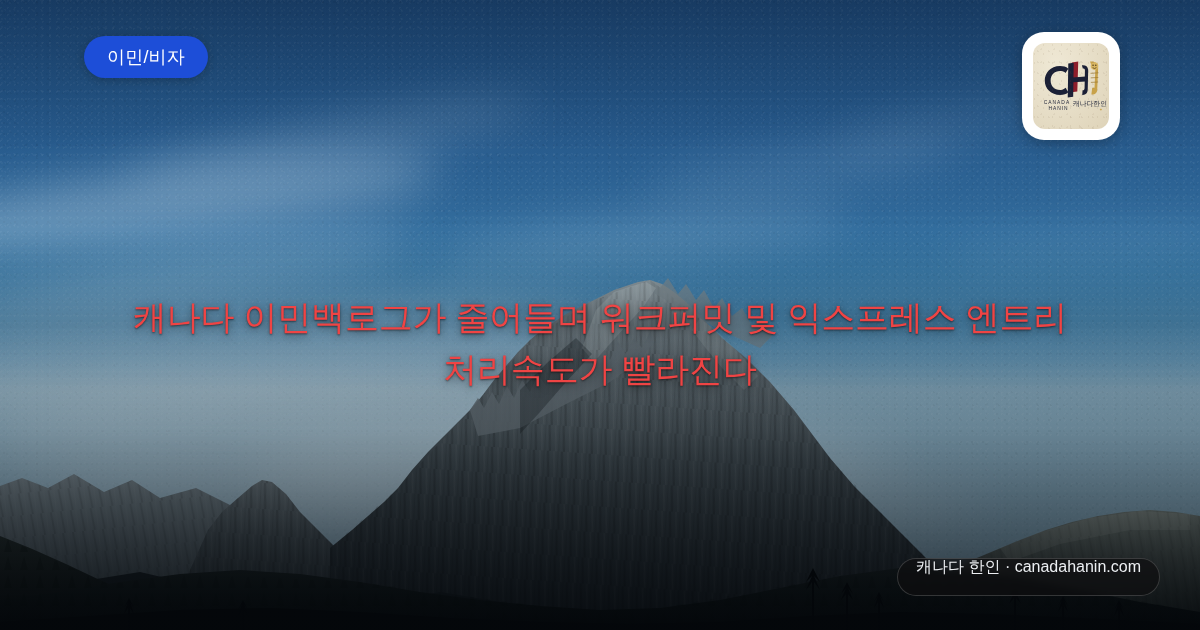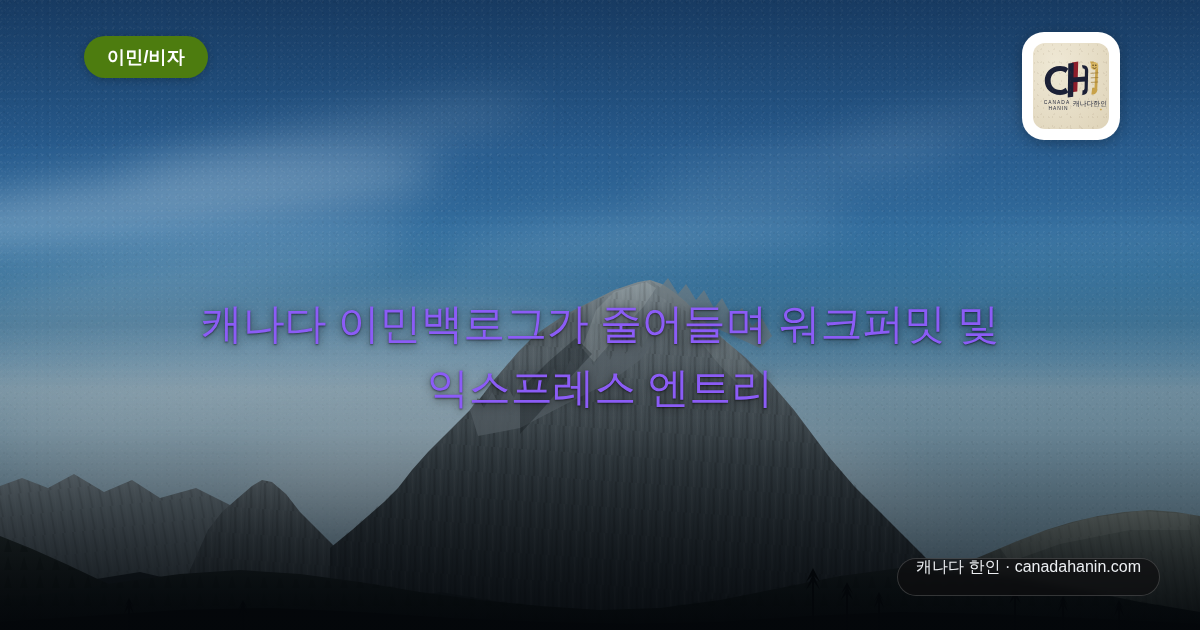--- a/index.html
+++ b/index.html
@@ -84,23 +84,23 @@
     position:absolute; left:0; right:0; bottom:0; height:300px;
     background:linear-gradient(to bottom, rgba(3,6,10,0) 0%, rgba(3,6,10,.45) 55%, rgba(3,6,10,.80) 100%);
   }
 
   
   .badge{
     position:absolute; left:84px; top:36px;
     display:flex; align-items:center; justify-content:center;
     height:42px; padding:0 23px;
     border-radius:21px;
-    background:#4d7c0f;
+    background:#1d4ed8;
     color:#fff;
-    font-size:18px; font-weight:700; line-height:1;
+    font-size:18px; font-weight:400; line-height:1;
     letter-spacing:.2px;
     box-shadow:0 2px 10px rgba(0,0,0,.22);
     white-space:nowrap;
   }
 
   
   .logo-tile{
     position:absolute; left:1022px; top:32px;
     width:98px; height:108px;
     border-radius:22px;
@@ -123,22 +123,22 @@
       radial-gradient(circle at 64% 48%, rgba(120,100,70,.35) 0 1px, transparent 1px),
       radial-gradient(circle at 41% 77%, rgba(120,100,70,.40) 0 1px, transparent 1px);
     background-size:9px 9px, 13px 13px, 11px 11px;
   }
   .logo-inner svg{ position:relative; display:block; width:100%; height:100%; }
 
   
   .headline{
     position:absolute; left:96px; right:96px; top:292px;
     text-align:center;
-    color:#8b5cf6;
-    font-size:42px; font-weight:400; line-height:1.52;
+    color:#ef4444;
+    font-size:34px; font-weight:400; line-height:1.52;
     letter-spacing:-.2px;
     text-shadow:0 2px 10px rgba(0,0,0,.55), 0 1px 2px rgba(0,0,0,.5);
     word-break:keep-all;
   }
 
   
   .footer-pill{
     position:absolute; left:897px; top:558px;
     display:flex; align-items:flex-start; justify-content:center;
     width:263px; height:38px;
@@ -380,19 +380,20 @@
 
         <text x="44" y="64" font-family="'DejaVu Sans',sans-serif" font-size="7.6" fill="#1B2036">캐나다한인</text>
 
         <path d="M74 68 L76 68 M75 67 L75 69" stroke="#C8A24A" stroke-width="0.9"></path>
       </svg>
     </div>
   </div>
 
   <h1 class="headline">
     <span>캐나다 이민백로그가 줄어들며 워크퍼밋 및 익스프레스 엔트리</span><br>
+    <span>처리속도가 빨라진다</span>
   </h1>
 
   <div class="footer-pill">
     <span>캐나다 한인 · canadahanin.com</span>
   </div>
 
 </div>
 
 </body></html>

